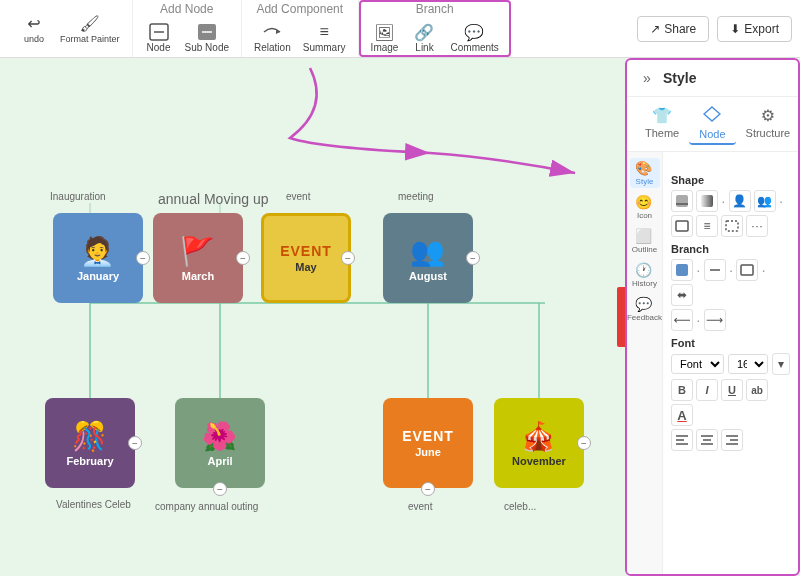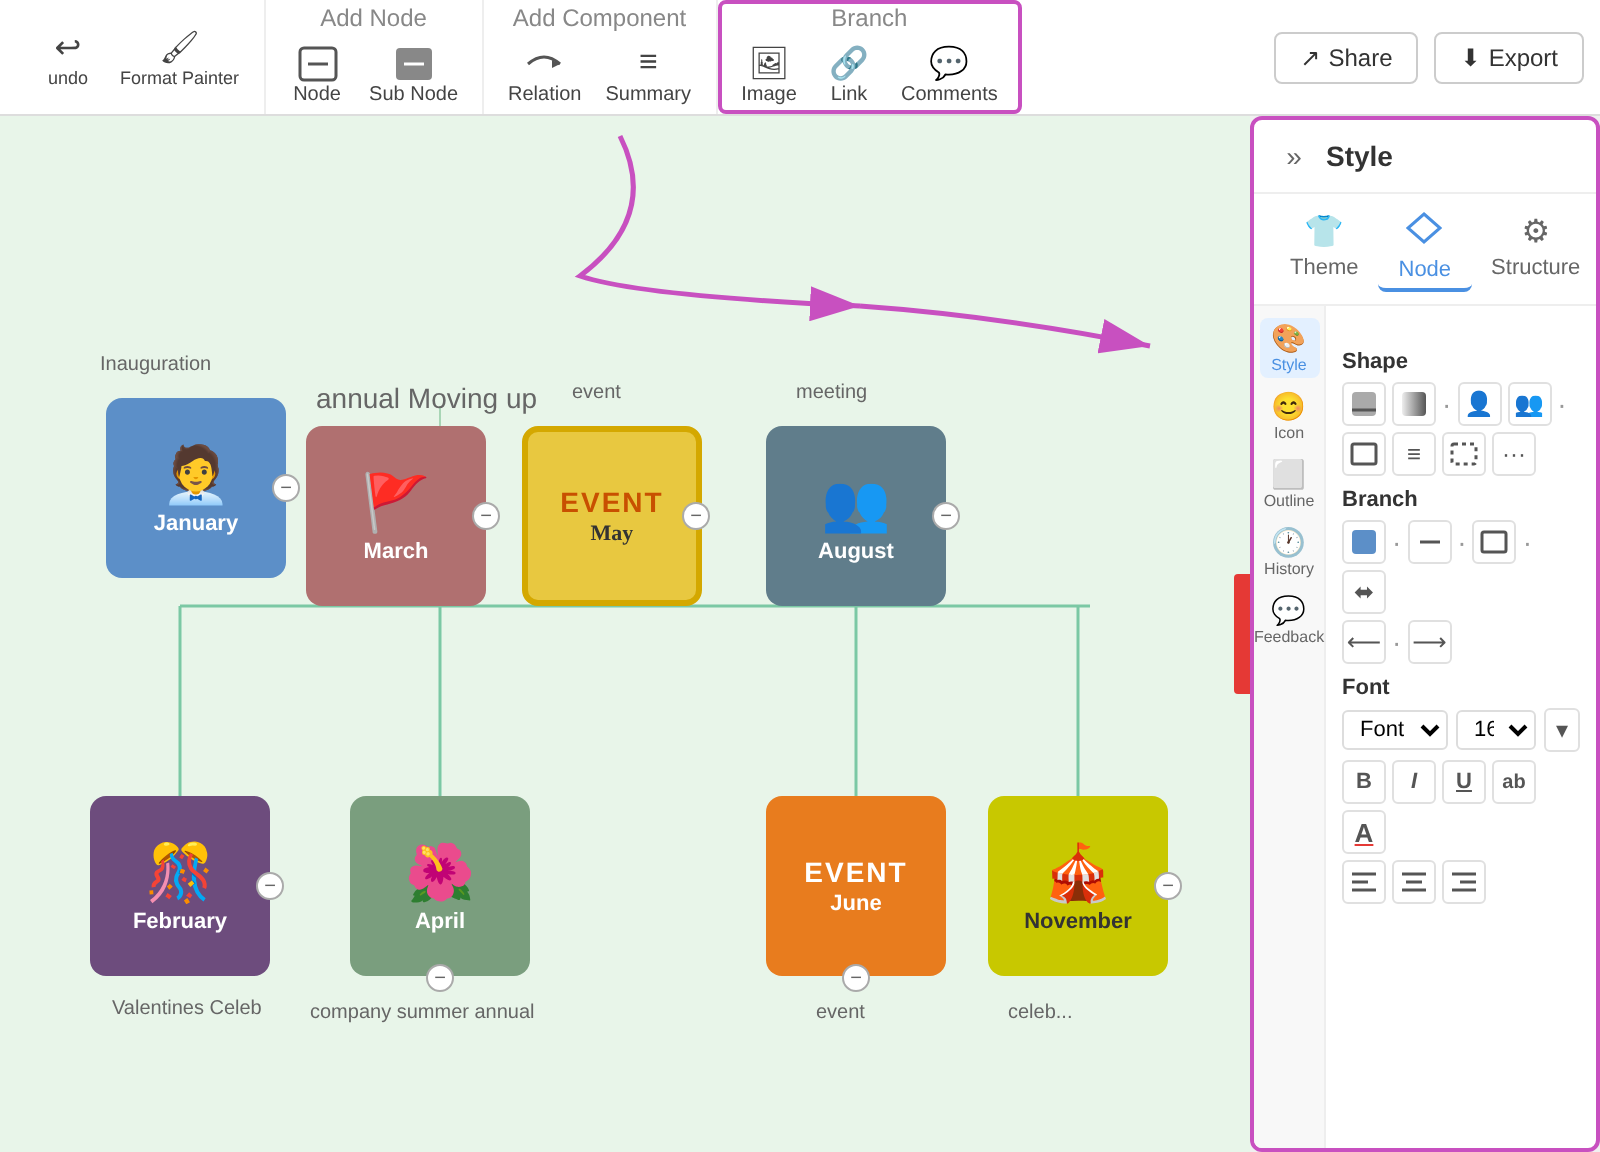--- a/index.html
+++ b/index.html
@@ -455,21 +455,21 @@
       <line x1="220" y1="245" x2="220" y2="340" stroke="#7bc8a4" stroke-width="1.5"></line>
       <line x1="428" y1="245" x2="428" y2="340" stroke="#7bc8a4" stroke-width="1.5"></line>
       <line x1="539" y1="245" x2="539" y2="340" stroke="#7bc8a4" stroke-width="1.5"></line>
 
       <line x1="430" y1="245" x2="545" y2="245" stroke="#7bc8a4" stroke-width="1.5"></line>
 
       <line x1="90" y1="145" x2="90" y2="190" stroke="#a8d5b5" stroke-width="1"></line>
       <line x1="220" y1="145" x2="220" y2="175" stroke="#a8d5b5" stroke-width="1"></line>
     </svg>
 
-    <div class="node" style="left:45px; top:141px; width:90px;padding-left:16px;">
+    <div class="node" style="left:45px; top:155px; width:90px;padding-left:16px;">
       <div style="font-size:10px; color:#666; position:absolute; top:-22px; left:5px; white-space:nowrap;">Inauguration</div>
       <div class="node-box" style="width:90px; height:90px; background:#5c8fc8; border-radius:8px; position:relative;">
         <div class="node-emoji">🧑‍💼</div>
         <div class="node-label">January</div>
         <div class="node-minus" style="right:-7px; top:50%; transform:translateY(-50%);">−</div>
       </div>
     </div>
 
     <div class="node" style="left:153px; top:155px; width:90px;">
       <div style="font-size:14px; color:#666; position:absolute; top:-22px; left:5px; white-space:nowrap;">annual Moving up</div>
@@ -477,21 +477,21 @@
         <div class="node-emoji">🚩</div>
         <div class="node-label">March</div>
         <div class="node-minus" style="right:-7px; top:50%; transform:translateY(-50%);">−</div>
       </div>
     </div>
 
     <div class="node" style="left:261px; top:155px; width:90px;">
       <div style="font-size:10px; color:#666; position:absolute; top:-22px; left:25px; white-space:nowrap;">event</div>
       <div class="node-box" style="width:90px; height:90px; background:#e8c840; border-radius:8px; border:3px solid #d4a800; position:relative;">
         <div style="font-size:14px; font-weight:bold; color:#c85000; letter-spacing:1px;">EVENT</div>
-        <div class="node-label" style="color:#333;font-family:Liberation Serif, serif;">May</div>
+        <div class="node-label" style="color:#333;">May</div>
         <div class="node-minus" style="right:-7px; top:50%; transform:translateY(-50%);">−</div>
       </div>
     </div>
 
     <div class="node" style="left:383px; top:155px; width:90px;">
       <div style="font-size:10px; color:#666; position:absolute; top:-22px; left:15px; white-space:nowrap;">meeting</div>
       <div class="node-box" style="width:90px; height:90px; background:#607d8b; border-radius:8px; position:relative;">
         <div class="node-emoji">👥</div>
         <div class="node-label">August</div>
         <div class="node-minus" style="right:-7px; top:50%; transform:translateY(-50%);">−</div>
@@ -506,21 +506,21 @@
       </div>
       <div style="font-size:10px; color:#666; position:absolute; bottom:-22px; left:11px; white-space:nowrap;">Valentines Celeb</div>
     </div>
 
     <div class="node" style="left:175px; top:340px; width:90px;">
       <div class="node-box" style="width:90px; height:90px; background:#7a9e7e; border-radius:8px; position:relative;">
         <div class="node-emoji">🌺</div>
         <div class="node-label">April</div>
         <div class="node-minus" style="bottom:-8px; left:50%; transform:translateX(-50%);">−</div>
       </div>
-      <div style="font-size:10px; color:#666; position:absolute; bottom:-24px; left:-20px; white-space:nowrap;">company summer annual</div>
+      <div style="font-size:10px; color:#666; position:absolute; bottom:-24px; left:-20px; white-space:nowrap;">company annual outing</div>
     </div>
 
     <div class="node" style="left:383px; top:340px; width:90px;">
       <div class="node-box" style="width:90px; height:90px; background:#e87c1e; border-radius:8px; position:relative;">
         <div style="font-size:14px; font-weight:bold; color:#fff; letter-spacing:1px;">EVENT</div>
         <div class="node-label">June</div>
         <div class="node-minus" style="bottom:-8px; left:50%; transform:translateX(-50%);">−</div>
       </div>
       <div style="font-size:10px; color:#666; position:absolute; bottom:-24px; left:25px; white-space:nowrap;">event</div>
     </div>

